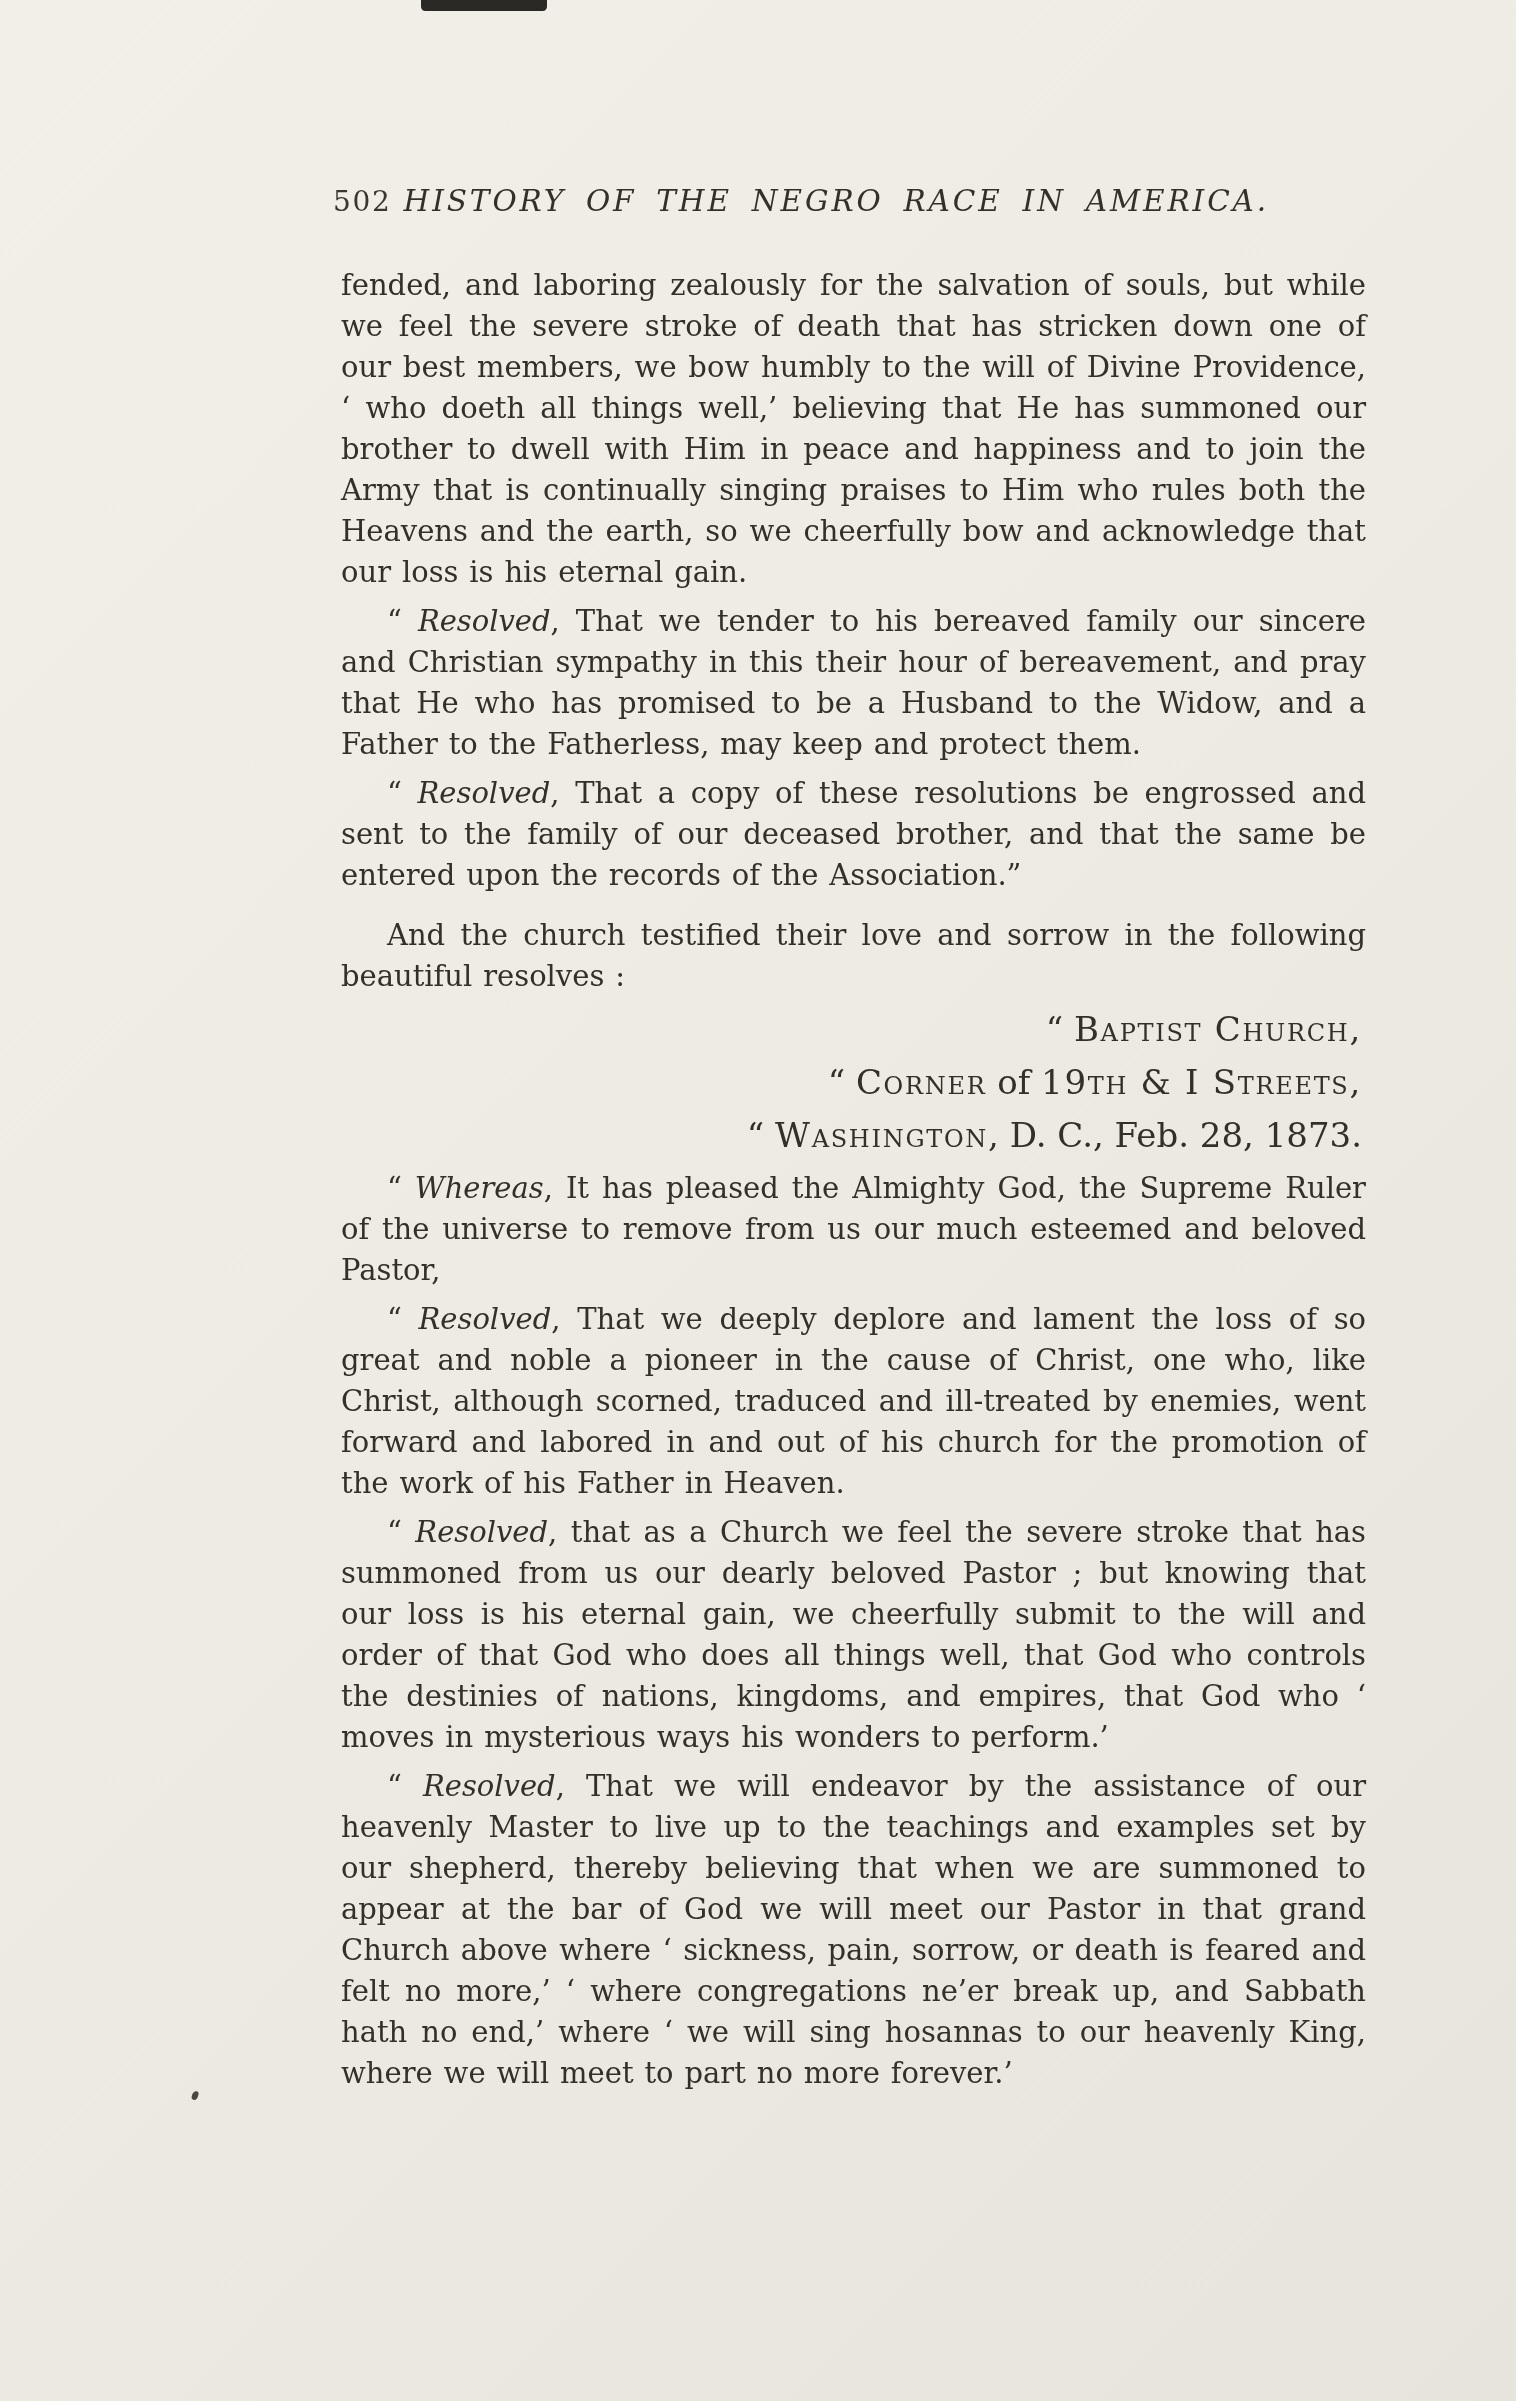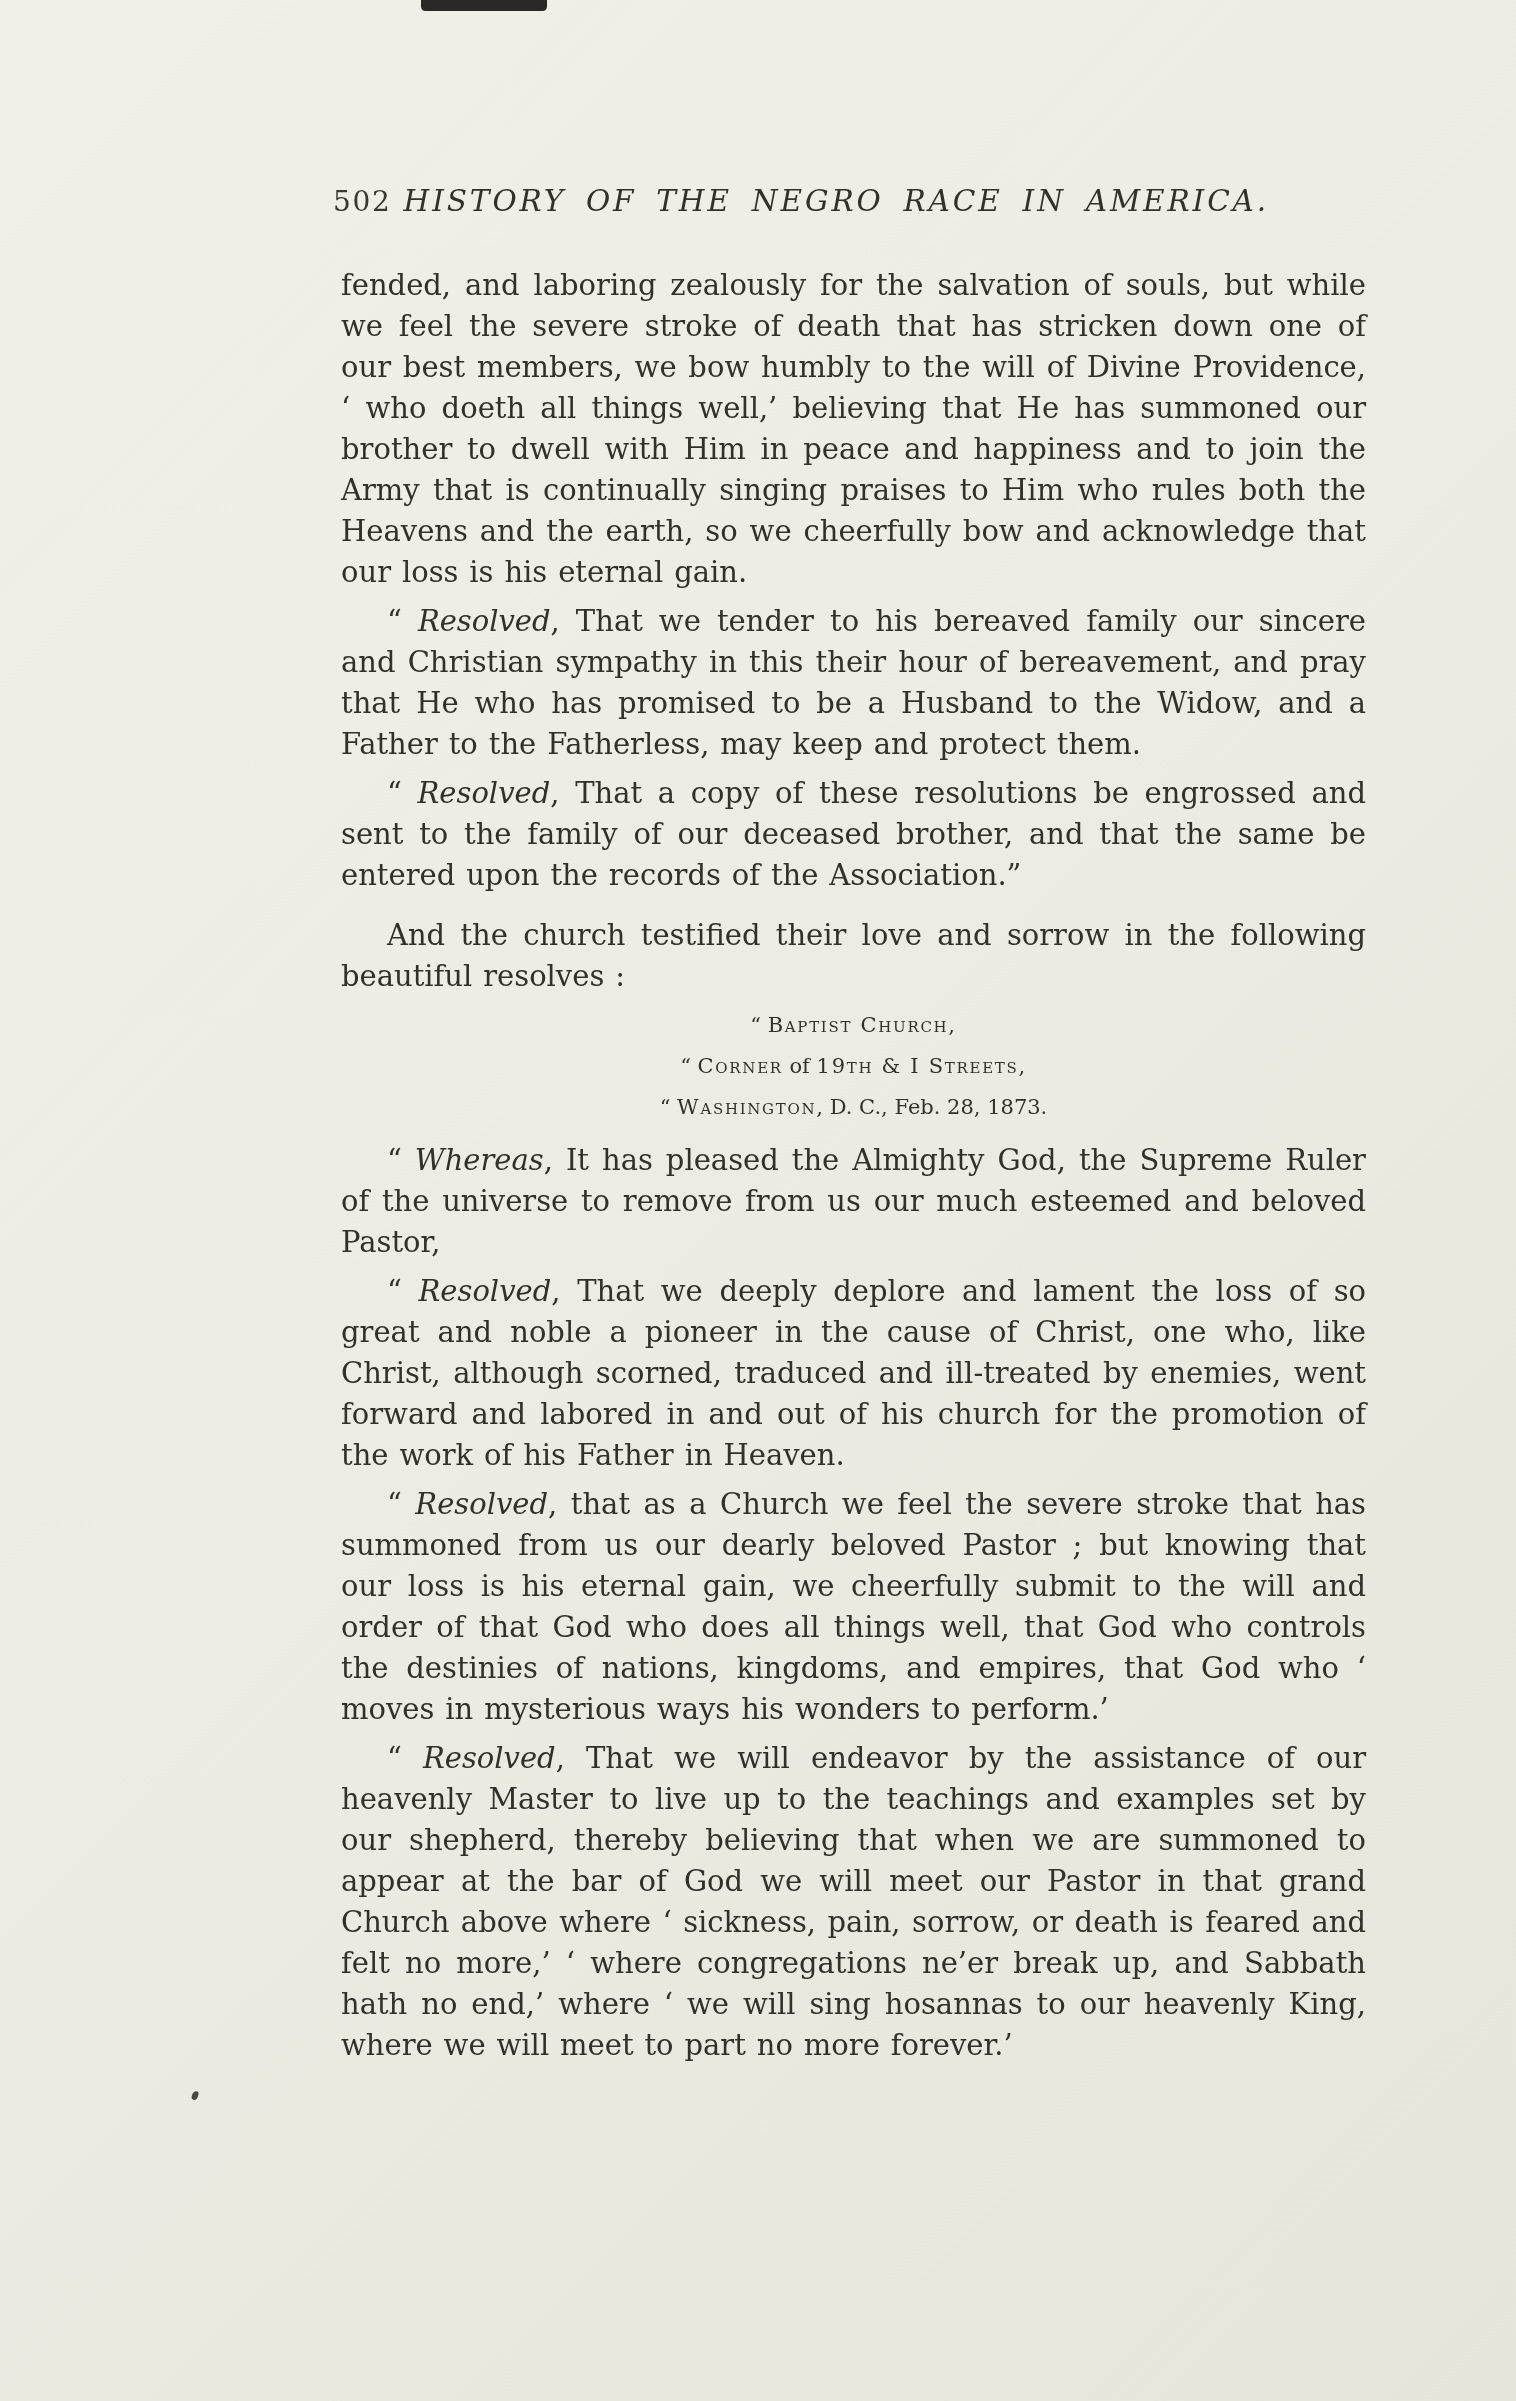--- a/index.html
+++ b/index.html
@@ -72,24 +72,24 @@
   }
   p.no-indent { text-indent: 0; }
   p.section-gap { margin-top: 18.5px; }
   p.whereas-gap { margin-top: 12.6px; }
   .italic { font-style: italic; }
   .sc {
     font-variant: small-caps;
     letter-spacing: 1.7px;
   }
   p.center-line {
-    margin: 0;
-    font-size: 21px;
+    margin: 12px;
+    font-size: 34px;
     line-height: 41px;
-    text-align: center;
+    text-align: right;
     text-indent: 0;
   }
   .ml-1 { margin-left: 317px; }
   .ml-2 { margin-left: 389px; }
   .ml-3 { margin-left: 452px; }
   .ml-4 { margin-left: 320px; }
   .ml-5 { margin-left: 388px; }
 </style>
 </head>
 <body>

